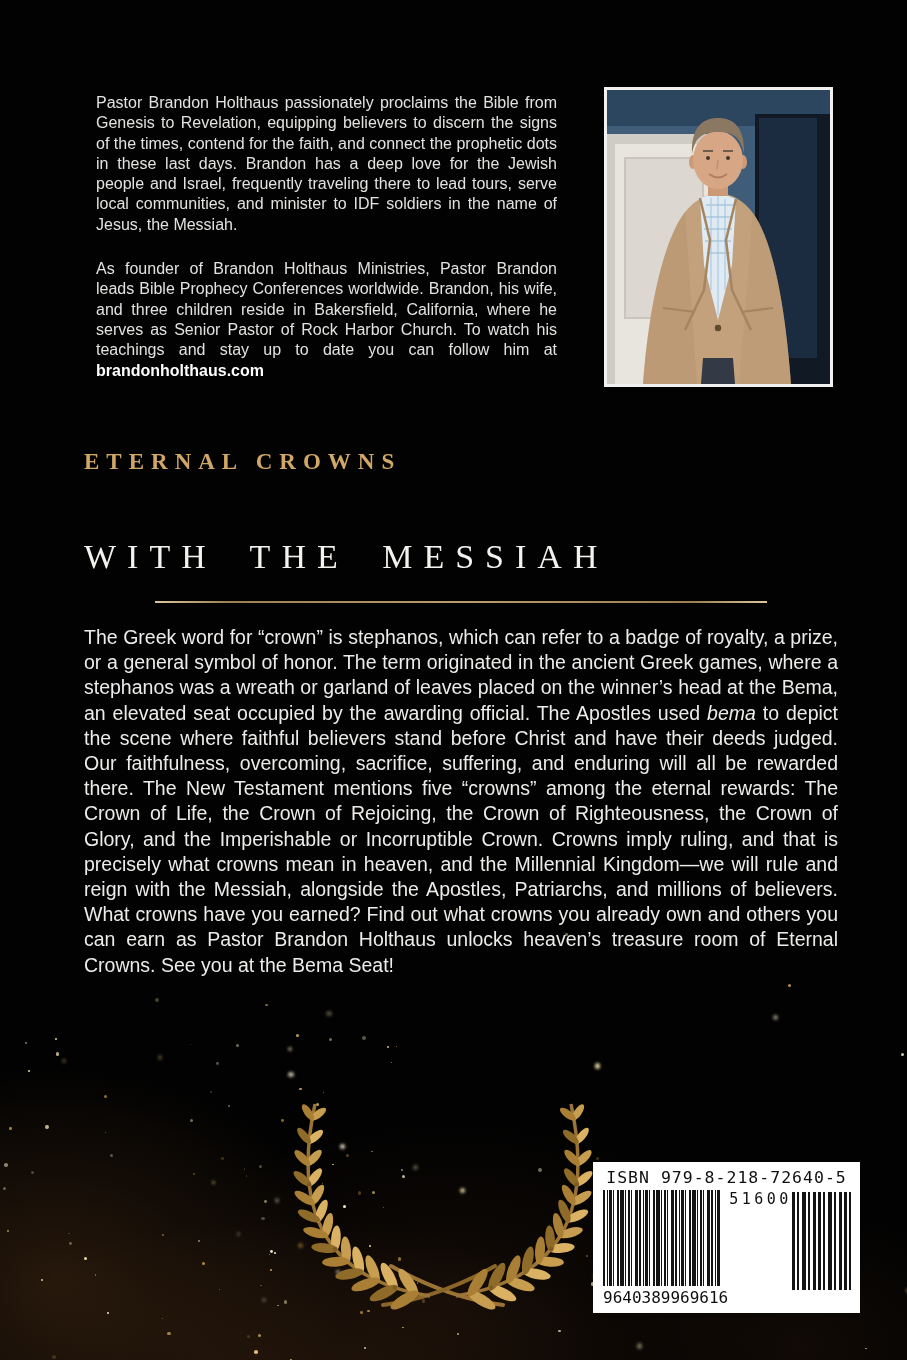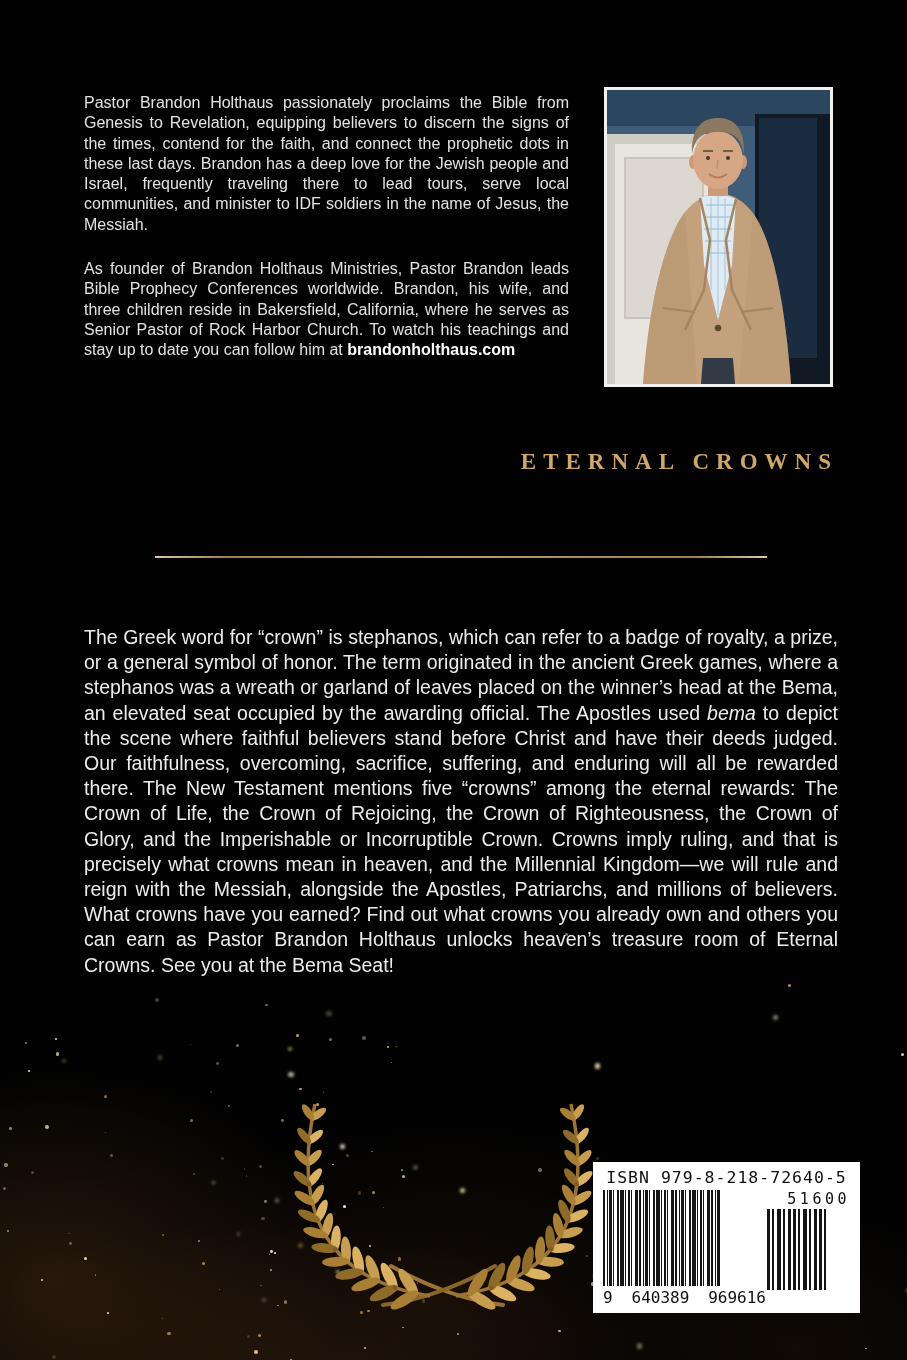--- a/index.html
+++ b/index.html
@@ -11,28 +11,28 @@
       radial-gradient(520px 240px at 32% 102%, rgba(82,48,22,.33), transparent 70%),
       radial-gradient(430px 260px at 50% 96%, rgba(60,34,16,.28), transparent 72%),
       radial-gradient(300px 200px at 88% 99%, rgba(70,40,18,.22), transparent 70%),
       #020202;
   }
   .particles i{position:absolute;border-radius:50%;display:block;pointer-events:none}
   .particles{position:absolute;inset:0;z-index:1}
 
   .bio{position:absolute;left:84px;top:93px;width:485px;color:#e3e2e0;
        font-size:16px;line-height:20.3px;text-align:justify;z-index:3}
-  .bio p{margin:0 0 24px}
+  .bio p{margin:0 12px 24px}
   .bio strong{color:#ffffff;font-weight:700}
 
   .photo-frame{position:absolute;left:604px;top:87px;width:229px;height:300px;
        border:3px solid #f2f1ef;box-sizing:border-box;background:#3f5d78;z-index:3}
   .photo-svg{width:100%;height:100%;display:block}
 
-  .title-block{position:absolute;left:84px;top:449px;width:754px;text-align:right;z-index:3}
+  .title-block{position:absolute;left:84px;top:449px;width:754px;text-align:left;z-index:3}
   .series-title{font-family:"Liberation Serif",serif;font-weight:700;font-size:23px;
        letter-spacing:7px;color:#d0a768;white-space:nowrap}
   .main-title{margin:14px 0 0;font-family:"Liberation Serif",serif;font-weight:400;
        font-size:34px;line-height:45px;letter-spacing:11px;word-spacing:14px;color:#f4f2ee}
   .divider{height:2px;width:612px;margin:22px auto 0;
        background:linear-gradient(90deg,#dcc79c,#9d7f50 12%,#bb9d6b 50%,#9d7f50 88%,#dcc79c)}
 
   .synopsis{position:absolute;left:84px;top:625px;width:754px;color:#edecea;
        font-size:19.5px;line-height:25.2px;text-align:justify;z-index:3}
   .synopsis p{margin:0}
@@ -43,21 +43,21 @@
 
   .barcode{position:absolute;left:593px;top:1162px;width:267px;height:151px;background:#ffffff;
        color:#101010;font-family:"DejaVu Sans Mono","Liberation Mono",monospace;
        padding:6px 10px;box-sizing:border-box;display:flex;flex-direction:column;z-index:4}
   .isbn-line{font-size:16.5px;letter-spacing:1px;text-align:center;white-space:nowrap}
   .bars-row{flex:1;display:flex;margin-top:3px;min-height:0}
   .main-code{width:163px;display:flex;flex-direction:column}
   .bars{flex:1;display:flex;align-items:stretch;overflow:hidden}
   .bars b{background:#141414;display:block;height:100%;flex:0 0 auto}
   .digits{height:19px;font-size:16px;display:flex;justify-content:space-between;padding-top:2px}
-  .addon-code{flex:1;margin-left:1px;display:flex;flex-direction:column}
+  .addon-code{flex:1;margin-left:1px;display:flex;flex-direction:row}
   .price-code{font-size:15px;letter-spacing:3.5px;text-align:right;height:17px}
   .addon-code .bars{margin:2px 0 17px}
 </style>
 </head>
 <body>
 
 <div class="particles" id="particles">
     <i style="left: 287.8px; top: 1046.7px; opacity: 0.61; background: rgb(246, 230, 174); filter: blur(1.5px); width: 4.5px; height: 4.5px;"></i>
     <i style="left: 295.7px; top: 1034px; width: 3.3px; height: 3.3px; opacity: 0.84; background: rgb(226, 188, 109);"></i>
     <i style="left: 201.7px; top: 1261.7px; width: 3.3px; height: 3.3px; opacity: 0.91; background: rgb(199, 146, 67);"></i>
@@ -213,21 +213,21 @@
     <circle cx="101" cy="68" r="2" fill="#41362c"></circle>
     <circle cx="121" cy="68" r="2" fill="#41362c"></circle>
     <path d="M96 61 H106 M116 61 H126" stroke="#6e5d4b" stroke-width="1.8" fill="none"></path>
     <path d="M111 70 L110 79" stroke="#c08e6e" stroke-width="1.5" fill="none"></path>
     <path d="M102 84 Q111 91 120 84" stroke="#b57c5c" stroke-width="1.8" fill="none"></path>
   </svg>
 </div>
 
 <header class="title-block">
   <div class="series-title">ETERNAL CROWNS</div>
-  <h1 class="main-title"><br></h1>
+  <h1 class="main-title"><br><span>WITH THE MESSIAH</span></h1>
   <div class="divider"></div>
 </header>
 
 <section class="synopsis">
   <p><span>The Greek word for “crown” is stephanos, which can refer to a badge of royalty, a prize, or a general symbol of honor. The term originated in the ancient Greek games, where a stephanos was a wreath or garland of leaves placed on the winner’s head at the Bema, an elevated seat occupied by the awarding official. The Apostles used </span><em>bema</em><span> to depict the scene where faithful believers stand before Christ and have their deeds judged. Our faithfulness, overcoming, sacrifice, suffering, and enduring will all be rewarded there. The New Testament mentions five “crowns” among the eternal rewards: The Crown of Life, the Crown of Rejoicing, the Crown of Righteousness, the Crown of Glory, and the Imperishable or Incorruptible Crown. Crowns imply ruling, and that is precisely what crowns mean in heaven, and the Millennial Kingdom—we will rule and reign with the Messiah, alongside the Apostles, Patriarchs, and millions of believers. What crowns have you earned? Find out what crowns you already own and others you can earn as Pastor Brandon Holthaus unlocks heaven’s treasure room of Eternal Crowns. See you at the Bema Seat!</span></p>
 </section>
 
 <div class="wreath">
   <svg id="wreath-svg" viewBox="0 0 340 232">
       <path d="M118 182 Q175 214 230 221" stroke="#9a7335" stroke-width="4" fill="none" stroke-linecap="round"></path>

